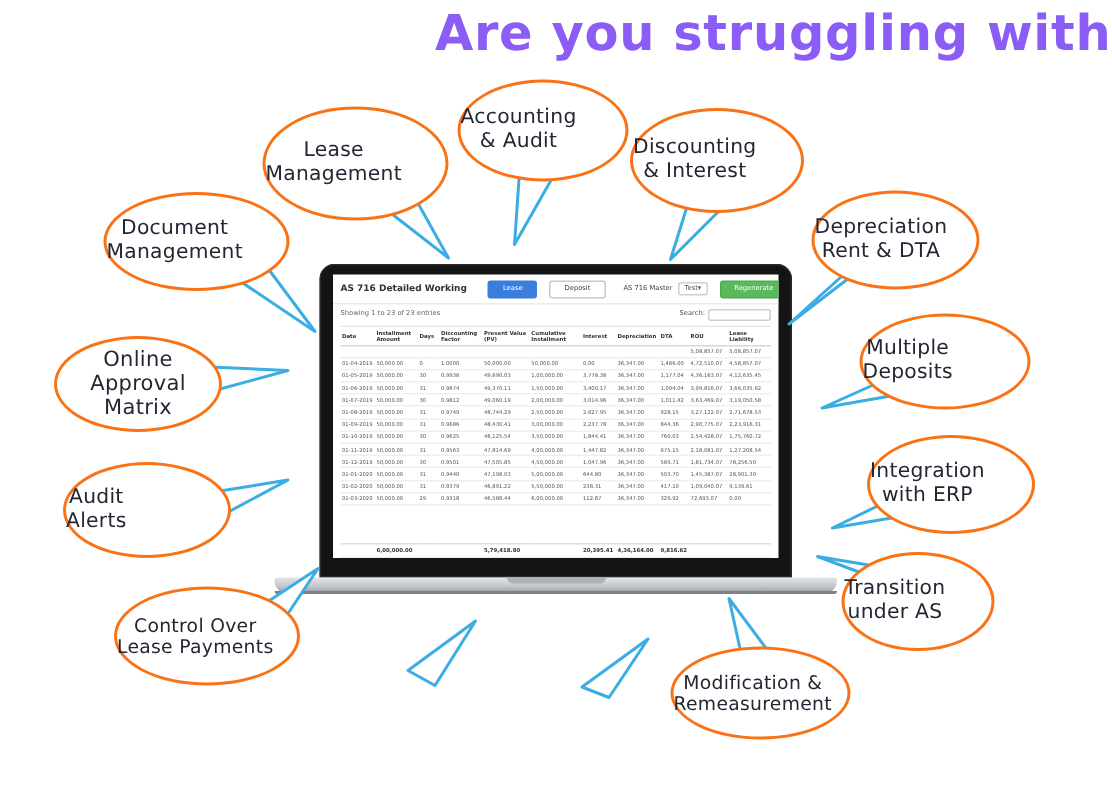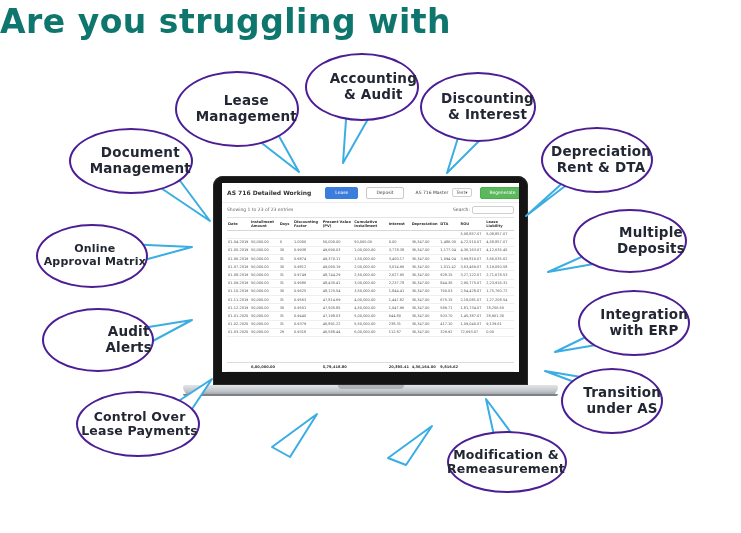--- a/index.html
+++ b/index.html
@@ -1,22 +1,22 @@
 <!DOCTYPE html>
 <html><head>
 <meta charset="utf-8">
 <style>
   * { margin:0; padding:0; box-sizing:border-box; }
   html,body { width:741px; height:533px; background:#ffffff; overflow:hidden;
               font-family:"DejaVu Sans","Liberation Sans",sans-serif; }
   .stage { position:relative; width:741px; height:533px; background:#fff; }
 
   
-  .main-title { position:absolute; top:2px; left:0; width:100%; text-align:left;
-    font-size:33px; font-weight:600; color:#0f766e; letter-spacing:.5px; }
+  .main-title { position:absolute; top:2px; left:0; width:100%; text-align:right;
+    font-size:33px; font-weight:600; color:#8b5cf6; letter-spacing:.5px; }
 
   
   .laptop-screen { position:absolute; left:213px; top:176px; width:315px; height:209px;
     background:#141414; border-radius:10px 10px 0 0; z-index:1;
     box-shadow:0 0 0 1px #2a2a2a inset; }
   .laptop-app { position:absolute; left:9px; top:7px; width:297px; height:189px;
     background:#ffffff; overflow:hidden; display:flex; flex-direction:column; }
   .laptop-base { position:absolute; left:183px; top:385px; width:375px; height:11px;
     background:linear-gradient(#e3e5e8 0%,#c2c6cb 55%,#8f949b 100%);
     border-radius:3px 3px 14px 14px; z-index:1; }
@@ -51,23 +51,23 @@
   table.grid th { font-size:3.6px; font-weight:bold; color:#333; text-align:left;
     border-top:1px solid #e3e3e3; border-bottom:1px solid #d7d7d7; padding:2px 1px; }
   table.grid td { font-size:3.5px; color:#555; padding:1.6px 1px;
     border-bottom:1px solid #efefef; white-space:nowrap; overflow:hidden; }
   table.totals td { font-size:3.6px; font-weight:bold; color:#333; border-top:1px solid #ddd;
     padding:2px 1px; white-space:nowrap; }
   .totals-wrap { margin-top:auto; padding:0 5px 3px 5px; }
 
   
   .tails-layer { position:absolute; left:0; top:0; z-index:2; pointer-events:none; }
-  .bubble { position:absolute; z-index:3; background:#fff; border:2px solid #4c1d95;
-    border-radius:50%; display:flex; align-items:center; justify-content:flex-end;
-    text-align:center; font-size:13.5px; font-weight:700; color:#232733;
+  .bubble { position:absolute; z-index:3; background:#fff; border:2px solid #f97316;
+    border-radius:50%; display:flex; align-items:center; justify-content:flex-start;
+    text-align:center; font-size:13.5px; font-weight:400; color:#232733;
     line-height:1.15; white-space:pre-line; letter-spacing:.2px; }
 </style>
 </head>
 <body>
 
 <div class="stage">
 
   <div class="main-title">Are you struggling with</div>
 
   <div class="laptop-screen">
@@ -361,21 +361,21 @@
   <div class="bubble" style="left:175px; top:71px;  width:124px; height:76px;"><span>Lease
 Management</span></div>
   <div class="bubble" style="left:305px; top:53px;  width:114px; height:68px;"><span>Accounting
 &amp; Audit</span></div>
   <div class="bubble" style="left:420px; top:72px;  width:116px; height:70px;"><span>Discounting
 &amp; Interest</span></div>
   <div class="bubble" style="left:69px;  top:128px; width:124px; height:66px;"><span>Document
 Management</span></div>
   <div class="bubble" style="left:541px; top:127px; width:112px; height:66px;"><span>Depreciation
 Rent &amp; DTA</span></div>
-  <div class="bubble" style="left:36px;  top:224px; width:112px; height:64px; font-size:11px;"><span>Online
+  <div class="bubble" style="left:36px;  top:224px; width:112px; height:64px; font-size:14px;"><span>Online
 Approval Matrix</span></div>
   <div class="bubble" style="left:573px; top:209px; width:114px; height:64px;"><span>Multiple
 Deposits</span></div>
   <div class="bubble" style="left:42px;  top:308px; width:112px; height:64px;"><span>Audit
 Alerts</span></div>
   <div class="bubble" style="left:578px; top:290px; width:112px; height:66px;"><span>Integration
 with ERP</span></div>
   <div class="bubble" style="left:76px;  top:391px; width:124px; height:66px; font-size:12.5px;"><span>Control Over
 Lease Payments</span></div>
   <div class="bubble" style="left:561px; top:368px; width:102px; height:66px;"><span>Transition

